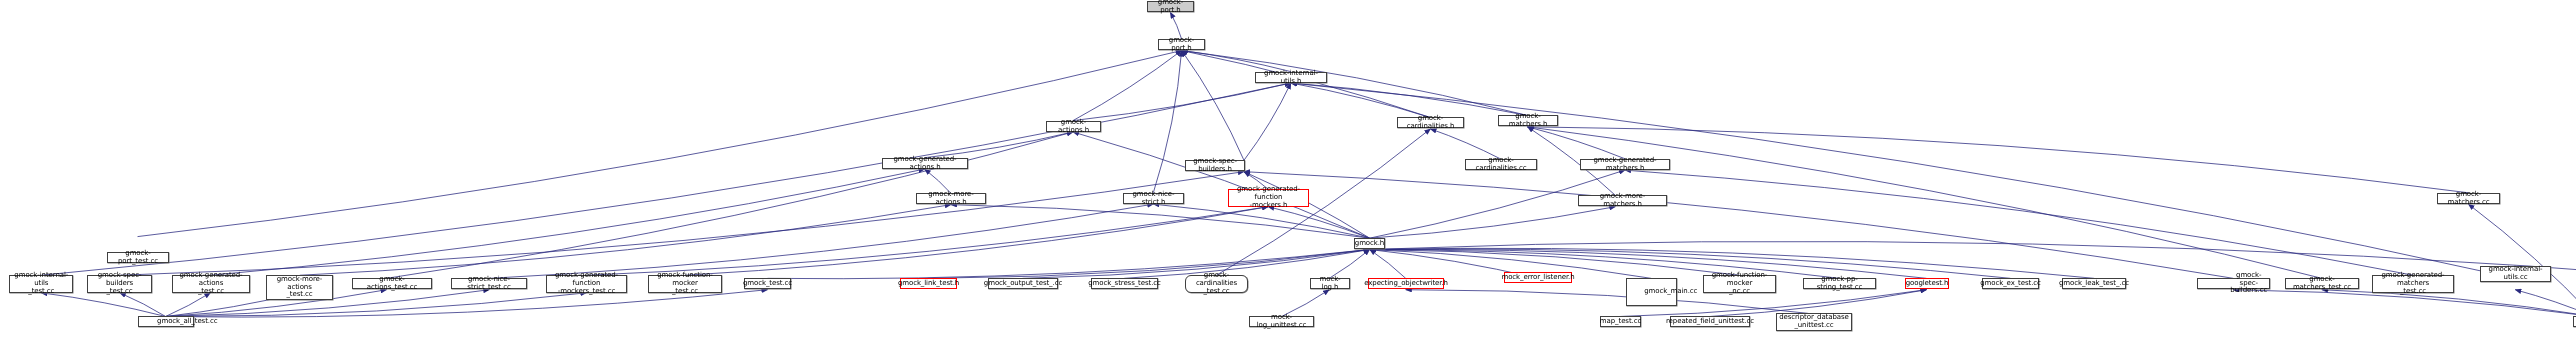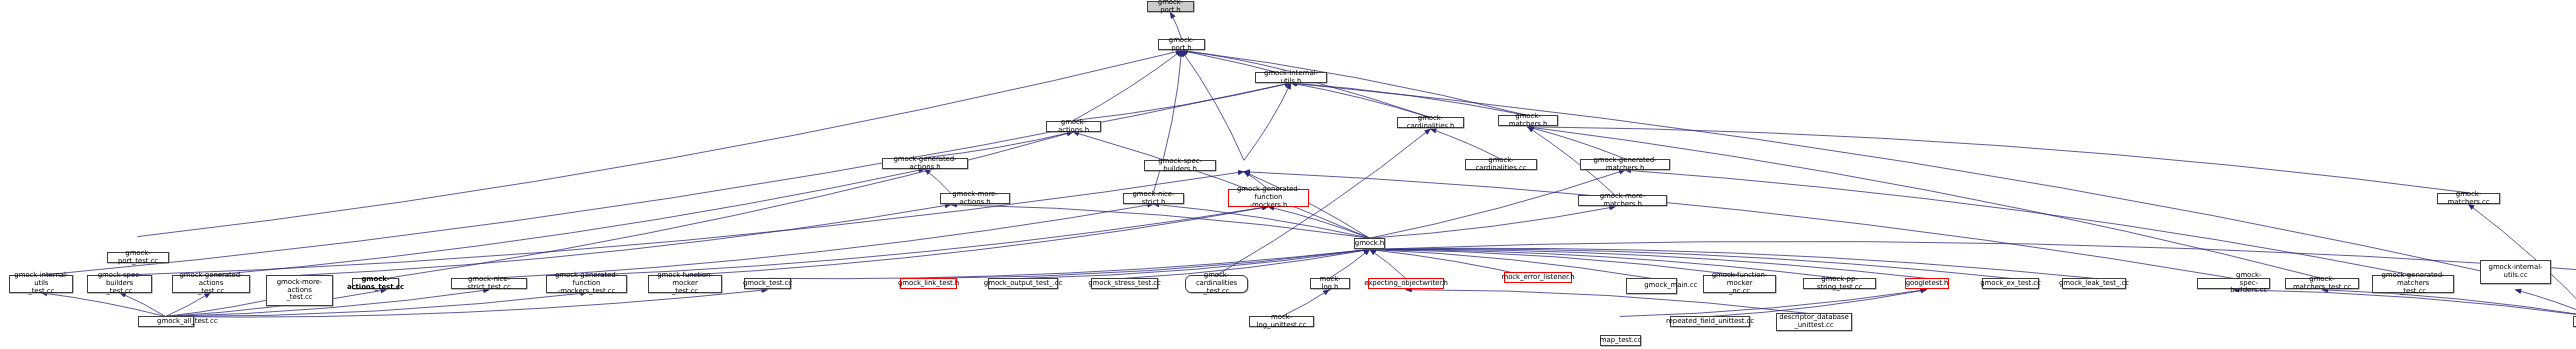--- a/index.html
+++ b/index.html
@@ -116,67 +116,67 @@
         <path d="M5035,614 Q4926.58,497.71 4792,396" stroke="#2a2a7f" stroke-width="1.5" fill="none" marker-end="url(#ah)"></path>
       </g>
   </svg>
 <div class="node root shaded" style="left: 1147px; top: 1px; width: 47px; height: 11.3px;">gmock-port.h</div>
     <div class="node shaded" style="left: 1158px; top: 39px; width: 47px; height: 11.3px;">gmock-port.h</div>
     <div class="node shaded" style="left: 1255px; top: 72px; width: 72px; height: 11.3px;">gmock-internal-utils.h</div>
     <div class="node shaded" style="left: 1046px; top: 121px; width: 55px; height: 11.3px;">gmock-actions.h</div>
     <div class="node shaded" style="left: 1397px; top: 117px; width: 67px; height: 11.3px;">gmock-cardinalities.h</div>
     <div class="node shaded" style="left: 1498px; top: 115px; width: 60px; height: 11.3px;">gmock-matchers.h</div>
     <div class="node shaded" style="left: 882px; top: 158px; width: 86px; height: 11.3px;">gmock-generated-actions.h</div>
-    <div class="node shaded" style="left: 1144px; top: 160px; width: 72px; height: 11.3px;">gmock-spec-builders.h</div>
+    <div class="node shaded" style="left: 1185px; top: 160px; width: 60px; height: 11.3px;">gmock-spec-builders.h</div>
     <div class="node shaded" style="left: 1465px; top: 159px; width: 72px; height: 11.3px;">gmock-cardinalities.cc</div>
     <div class="node shaded" style="left: 1580px; top: 159px; width: 90px; height: 11.3px;">gmock-generated-matchers.h</div>
-    <div class="node shaded" style="left: 916px; top: 193px; width: 70px; height: 11.3px; margin-left: 24px;">gmock-more-actions.h</div>
+    <div class="node shaded" style="left: 916px; top: 193px; width: 70px; height: 11.3px;">gmock-more-actions.h</div>
     <div class="node shaded" style="left: 1123px; top: 193px; width: 61px; height: 11.3px;">gmock-nice-strict.h</div>
     <div class="node red" style="left: 1228px; top: 189px; width: 81px; height: 17.5px;">gmock-generated-function
 -mockers.h</div>
     <div class="node shaded" style="left: 1354px; top: 238px; width: 31px; height: 11.3px;">gmock.h</div>
     <div class="node shaded" style="left: 1578px; top: 195px; width: 89px; height: 11.3px;">gmock-more-matchers.h</div>
     <div class="node shaded" style="left: 2437px; top: 193px; width: 63px; height: 11.3px;">gmock-matchers.cc</div>
     <div class="node shaded" style="left: 107px; top: 252px; width: 62px; height: 11.3px;">gmock-port_test.cc</div>
     <div class="node shaded" style="left: 9.3px; top: 275px; width: 64px; height: 17.5px;">gmock-internal-utils
 _test.cc</div>
     <div class="node shaded" style="left: 87px; top: 275px; width: 65px; height: 17.5px;">gmock-spec-builders
 _test.cc</div>
     <div class="node shaded" style="left: 172px; top: 275px; width: 78px; height: 17.5px;">gmock-generated-actions
 _test.cc</div>
-    <div class="node shaded" style="left: 266px; top: 275px; width: 67px; height: 31px;">gmock-more-actions
+    <div class="node shaded" style="left: 266px; top: 275px; width: 67px; height: 25px;">gmock-more-actions
 _test.cc</div>
-    <div class="node shaded" style="left: 352px; top: 278px; width: 47px; height: 11.3px; font-weight: bold;">gmock-actions_test.cc</div>
+    <div class="node shaded" style="left: 352px; top: 278px; width: 80px; height: 11.3px;">gmock-actions_test.cc</div>
     <div class="node shaded" style="left: 451px; top: 278px; width: 76px; height: 11.3px;">gmock-nice-strict_test.cc</div>
     <div class="node shaded" style="left: 546px; top: 275px; width: 81px; height: 17.5px;">gmock-generated-function
 -mockers_test.cc</div>
     <div class="node shaded" style="left: 648px; top: 275px; width: 74px; height: 17.5px;">gmock-function-mocker
 _test.cc</div>
     <div class="node shaded" style="left: 744px; top: 278px; width: 47px; height: 11.3px;">gmock_test.cc</div>
     <div class="node red" style="left: 900px; top: 278px; width: 57px; height: 11.3px;">gmock_link_test.h</div>
     <div class="node shaded" style="left: 988px; top: 278px; width: 70px; height: 11.3px;">gmock_output_test_.cc</div>
     <div class="node shaded" style="left: 1091px; top: 278px; width: 67px; height: 11.3px;">gmock_stress_test.cc</div>
     <div class="node shaded" style="left: 1185px; top: 275px; width: 63px; height: 17.5px; border-radius: 6px;">gmock-cardinalities
 _test.cc</div>
     <div class="node shaded" style="left: 1310px; top: 278px; width: 40px; height: 11.3px;">mock-log.h</div>
     <div class="node red" style="left: 1368px; top: 278px; width: 76px; height: 11.3px;">expecting_objectwriter.h</div>
     <div class="node red" style="left: 1504px; top: 272px; width: 68px; height: 11.3px; text-align: right;">mock_error_listener.h</div>
-    <div class="node shaded" style="left: 1626px; top: 278px; width: 51px; height: 16px; padding-left: 40px;">gmock_main.cc</div>
+    <div class="node shaded" style="left: 1626px; top: 278px; width: 51px; height: 28px; padding-left: 40px;">gmock_main.cc</div>
     <div class="node shaded" style="left: 1703px; top: 275px; width: 73px; height: 17.5px;">gmock-function-mocker
 _nc.cc</div>
     <div class="node shaded" style="left: 1803px; top: 278px; width: 73px; height: 11.3px;">gmock-pp-string_test.cc</div>
     <div class="node red" style="left: 1905px; top: 278px; width: 44px; height: 11.3px;">googletest.h</div>
     <div class="node shaded" style="left: 1982px; top: 278px; width: 57px; height: 11.3px;">gmock_ex_test.cc</div>
     <div class="node shaded" style="left: 2062px; top: 278px; width: 64px; height: 11.3px;">gmock_leak_test_.cc</div>
     <div class="node shaded" style="left: 2197px; top: 278px; width: 73px; height: 11.3px; padding-left: 32px;">gmock-spec-builders.cc</div>
     <div class="node shaded" style="left: 2285px; top: 278px; width: 74px; height: 11.3px;">gmock-matchers_test.cc</div>
     <div class="node shaded" style="left: 2372px; top: 275px; width: 82px; height: 17.5px;">gmock-generated-matchers
 _test.cc</div>
-    <div class="node shaded" style="left: 2480px; top: 260px; width: 71px; height: 24px;">gmock-internal-utils.cc</div>
+    <div class="node shaded" style="left: 2480px; top: 266px; width: 71px; height: 16px;">gmock-internal-utils.cc</div>
     <div class="node shaded" style="left: 138px; top: 316px; width: 56px; height: 11.3px; padding-left: 44px;">gmock_all_test.cc</div>
     <div class="node shaded" style="left: 1249px; top: 316px; width: 65px; height: 11.3px;">mock-log_unittest.cc</div>
-    <div class="node shaded" style="left: 1600px; top: 335px; width: 41px; height: 11.3px;">map_test.cc</div>
+    <div class="node shaded" style="left: 1600px; top: 316px; width: 41px; height: 11.3px;">map_test.cc</div>
     <div class="node shaded" style="left: 1670px; top: 316px; width: 80px; height: 11.3px;">repeated_field_unittest.cc</div>
     <div class="node shaded" style="left: 1776px; top: 313px; width: 76px; height: 17.5px;">descriptor_database
 _unittest.cc</div>
     <div class="node shaded" style="left: 2573px; top: 316px; width: 42px; height: 11.3px;">gmock-all.cc</div>
   </div>
 
 
 </body></html>

